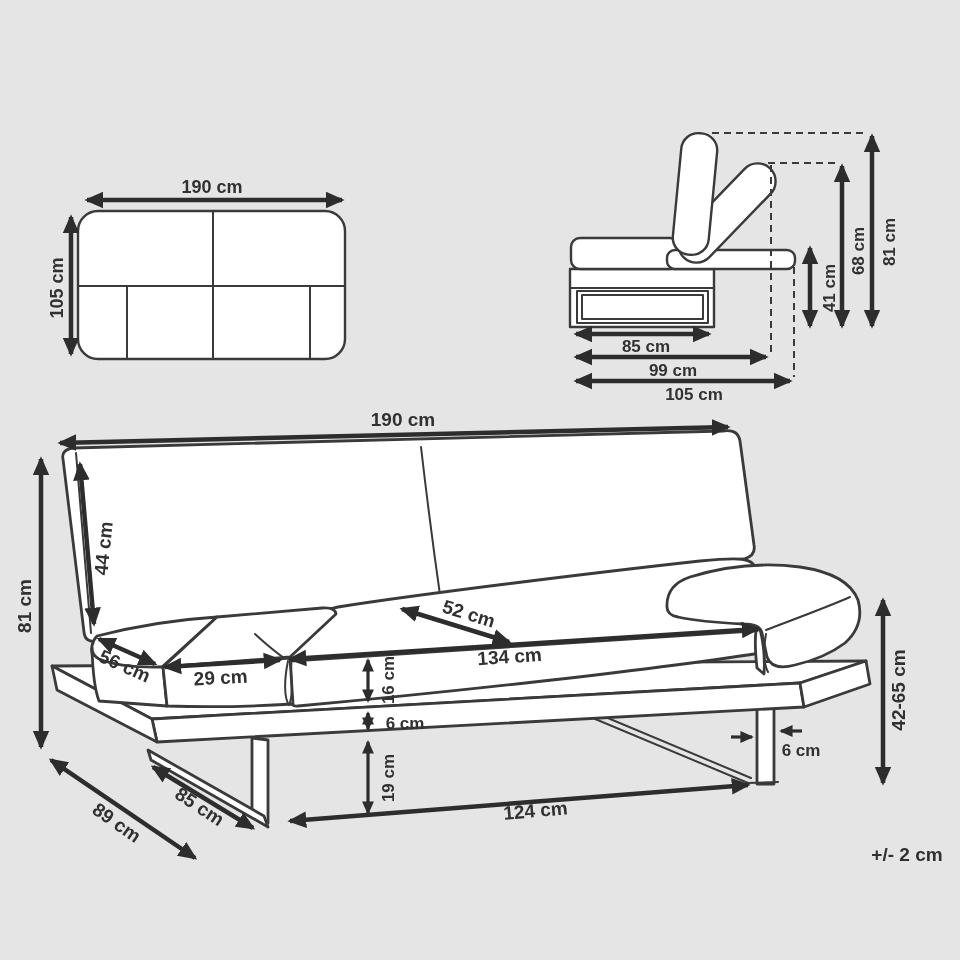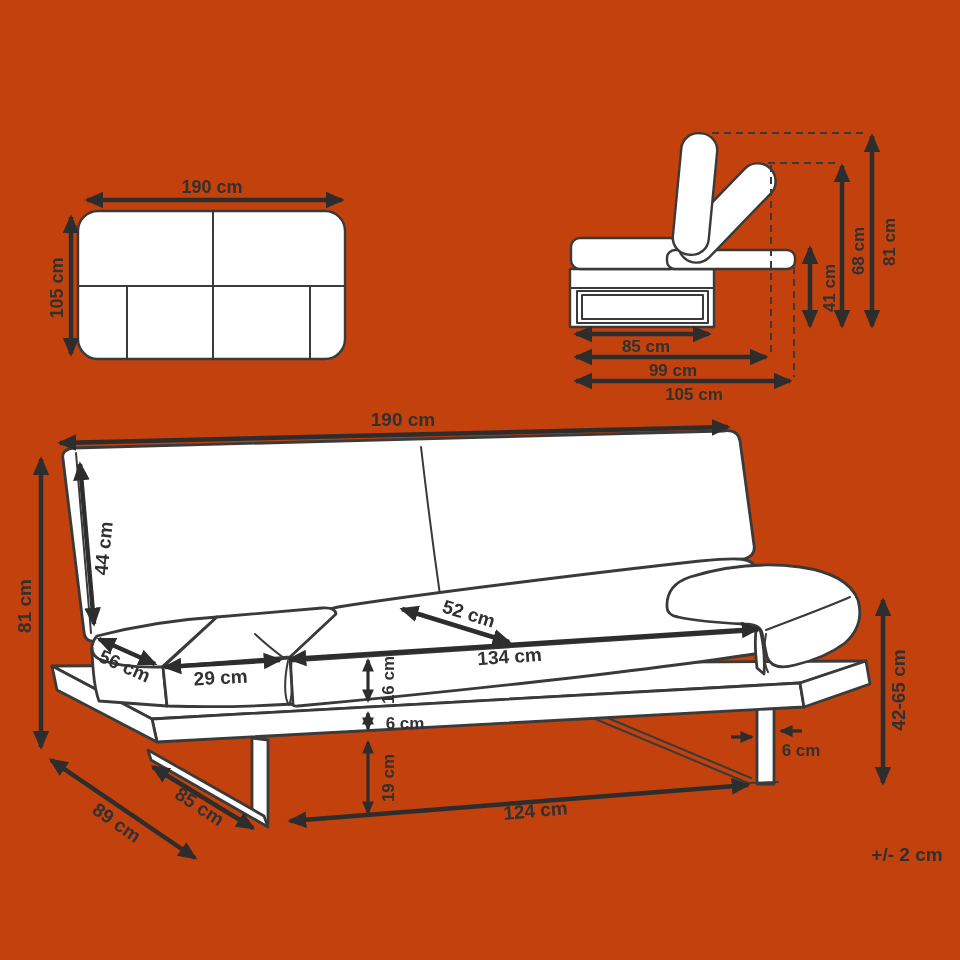--- a/index.html
+++ b/index.html
@@ -1,16 +1,16 @@
 <!DOCTYPE html>
 <html><head>
 <meta charset="utf-8">
 <style>
   html,body { margin:0; padding:0; background:#ffffff; }
-  .stage { width:960px; height:960px; position:relative; background:#c2410c; overflow:hidden; }
+  .stage { width:960px; height:960px; position:relative; background:#e5e5e5; overflow:hidden; }
   svg { display:block; }
   text {
     font-family:"Liberation Sans", sans-serif;
     font-weight:700;
     fill:#313131;
     text-anchor:middle;
   }
   .fs19 { font-size:19px; }
   .fs18 { font-size:18px; }
   .fs17 { font-size:17px; }

